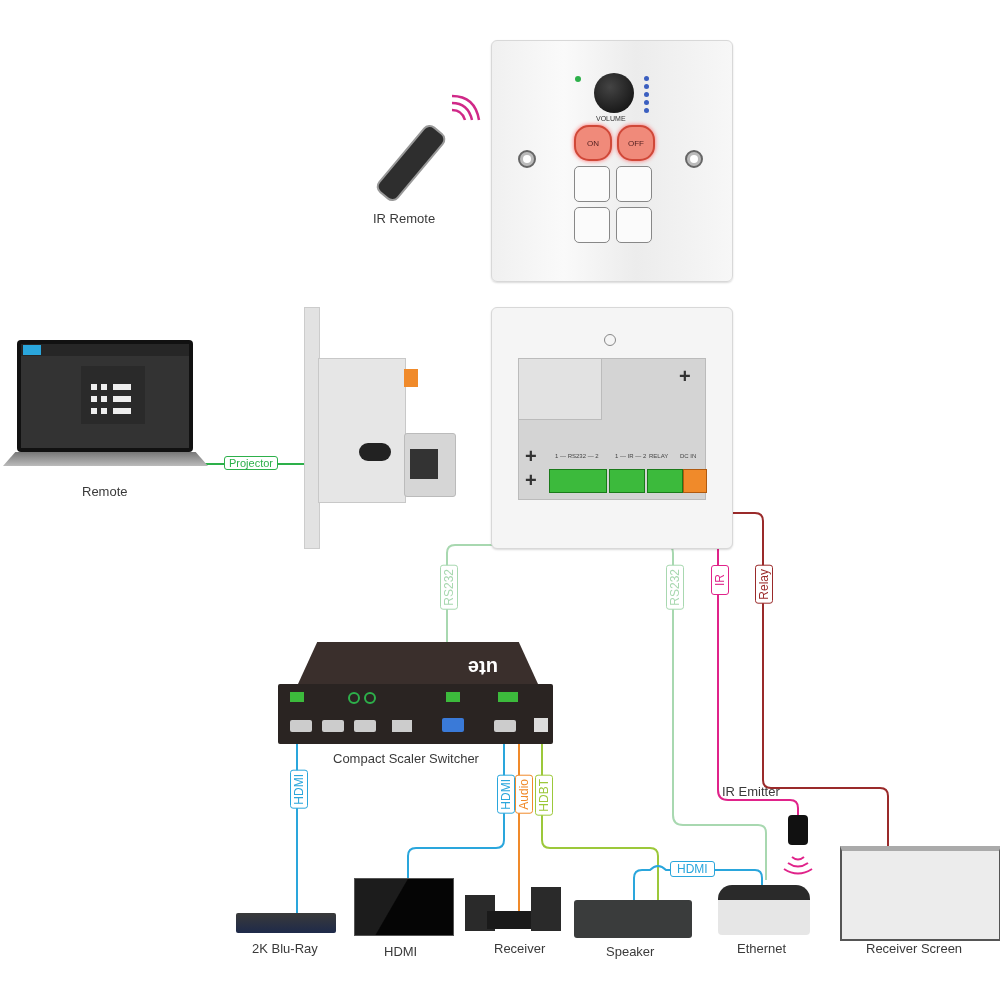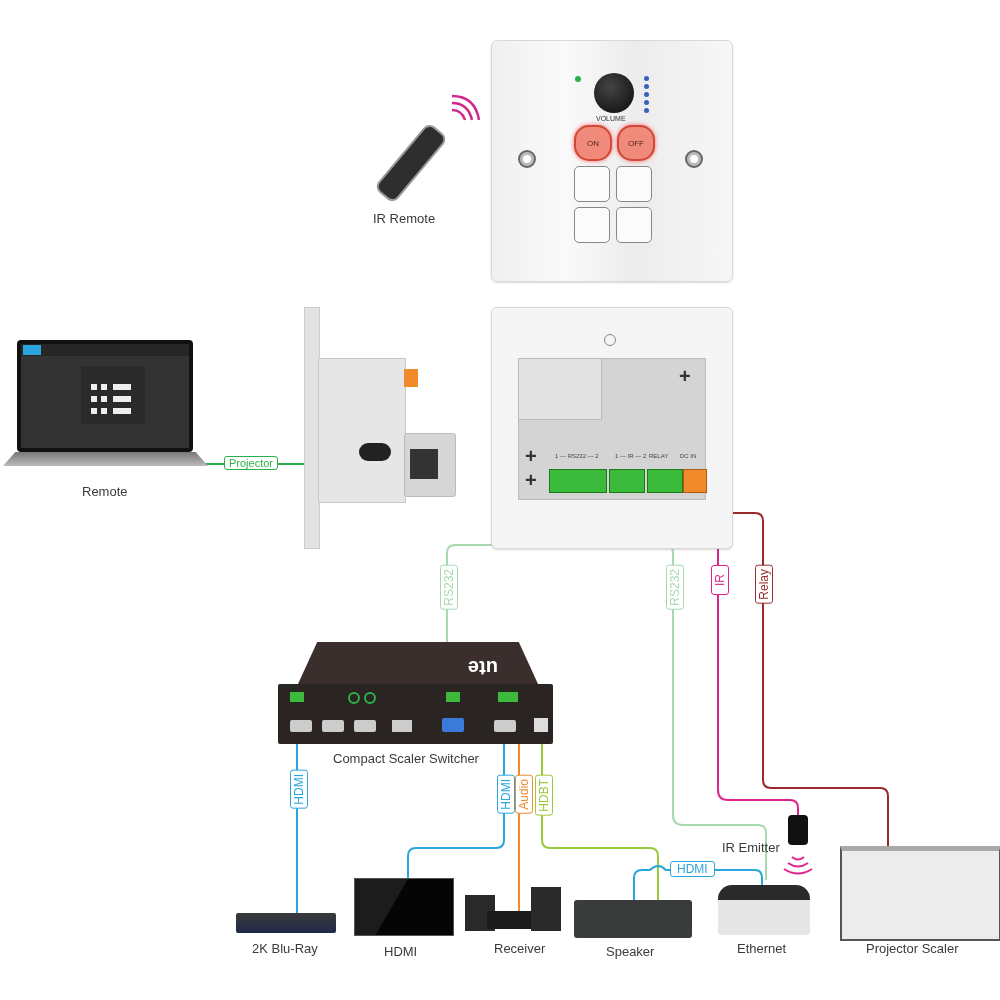--- a/index.html
+++ b/index.html
@@ -163,16 +163,16 @@
 </div>
 <div class="lbl" style="left:494px;top:941px;">Receiver</div>
 
 <div class="abs" style="left:574px;top:900px;width:118px;height:38px;background:#3a3c3c;border-radius:3px;"></div>
 <div class="lbl" style="left:606px;top:944px;">Speaker</div>
 
 <div class="abs" style="left:718px;top:885px;width:92px;height:50px;background:linear-gradient(#2a2a2a 30%,#e6e6e6 31%);border-radius:14px 14px 4px 4px;"></div>
 <div class="lbl" style="left:737px;top:941px;">Ethernet</div>
 
 <div class="abs" style="left:788px;top:815px;width:20px;height:30px;background:#111;border-radius:4px;"></div>
-<div class="lbl" style="left:722px;top:840px;">IR Emitter</div>
+<div class="lbl" style="left:722px;top:784px;">IR Emitter</div>
 
 <div class="abs" style="left:840px;top:846px;width:157px;height:88px;background:#ececec;border:2px solid #555;border-top:5px solid #aaa;"></div>
-<div class="lbl" style="left:866px;top:941px;">Projector Scaler</div>
+<div class="lbl" style="left:866px;top:941px;">Receiver Screen</div>
 
 </body></html>

